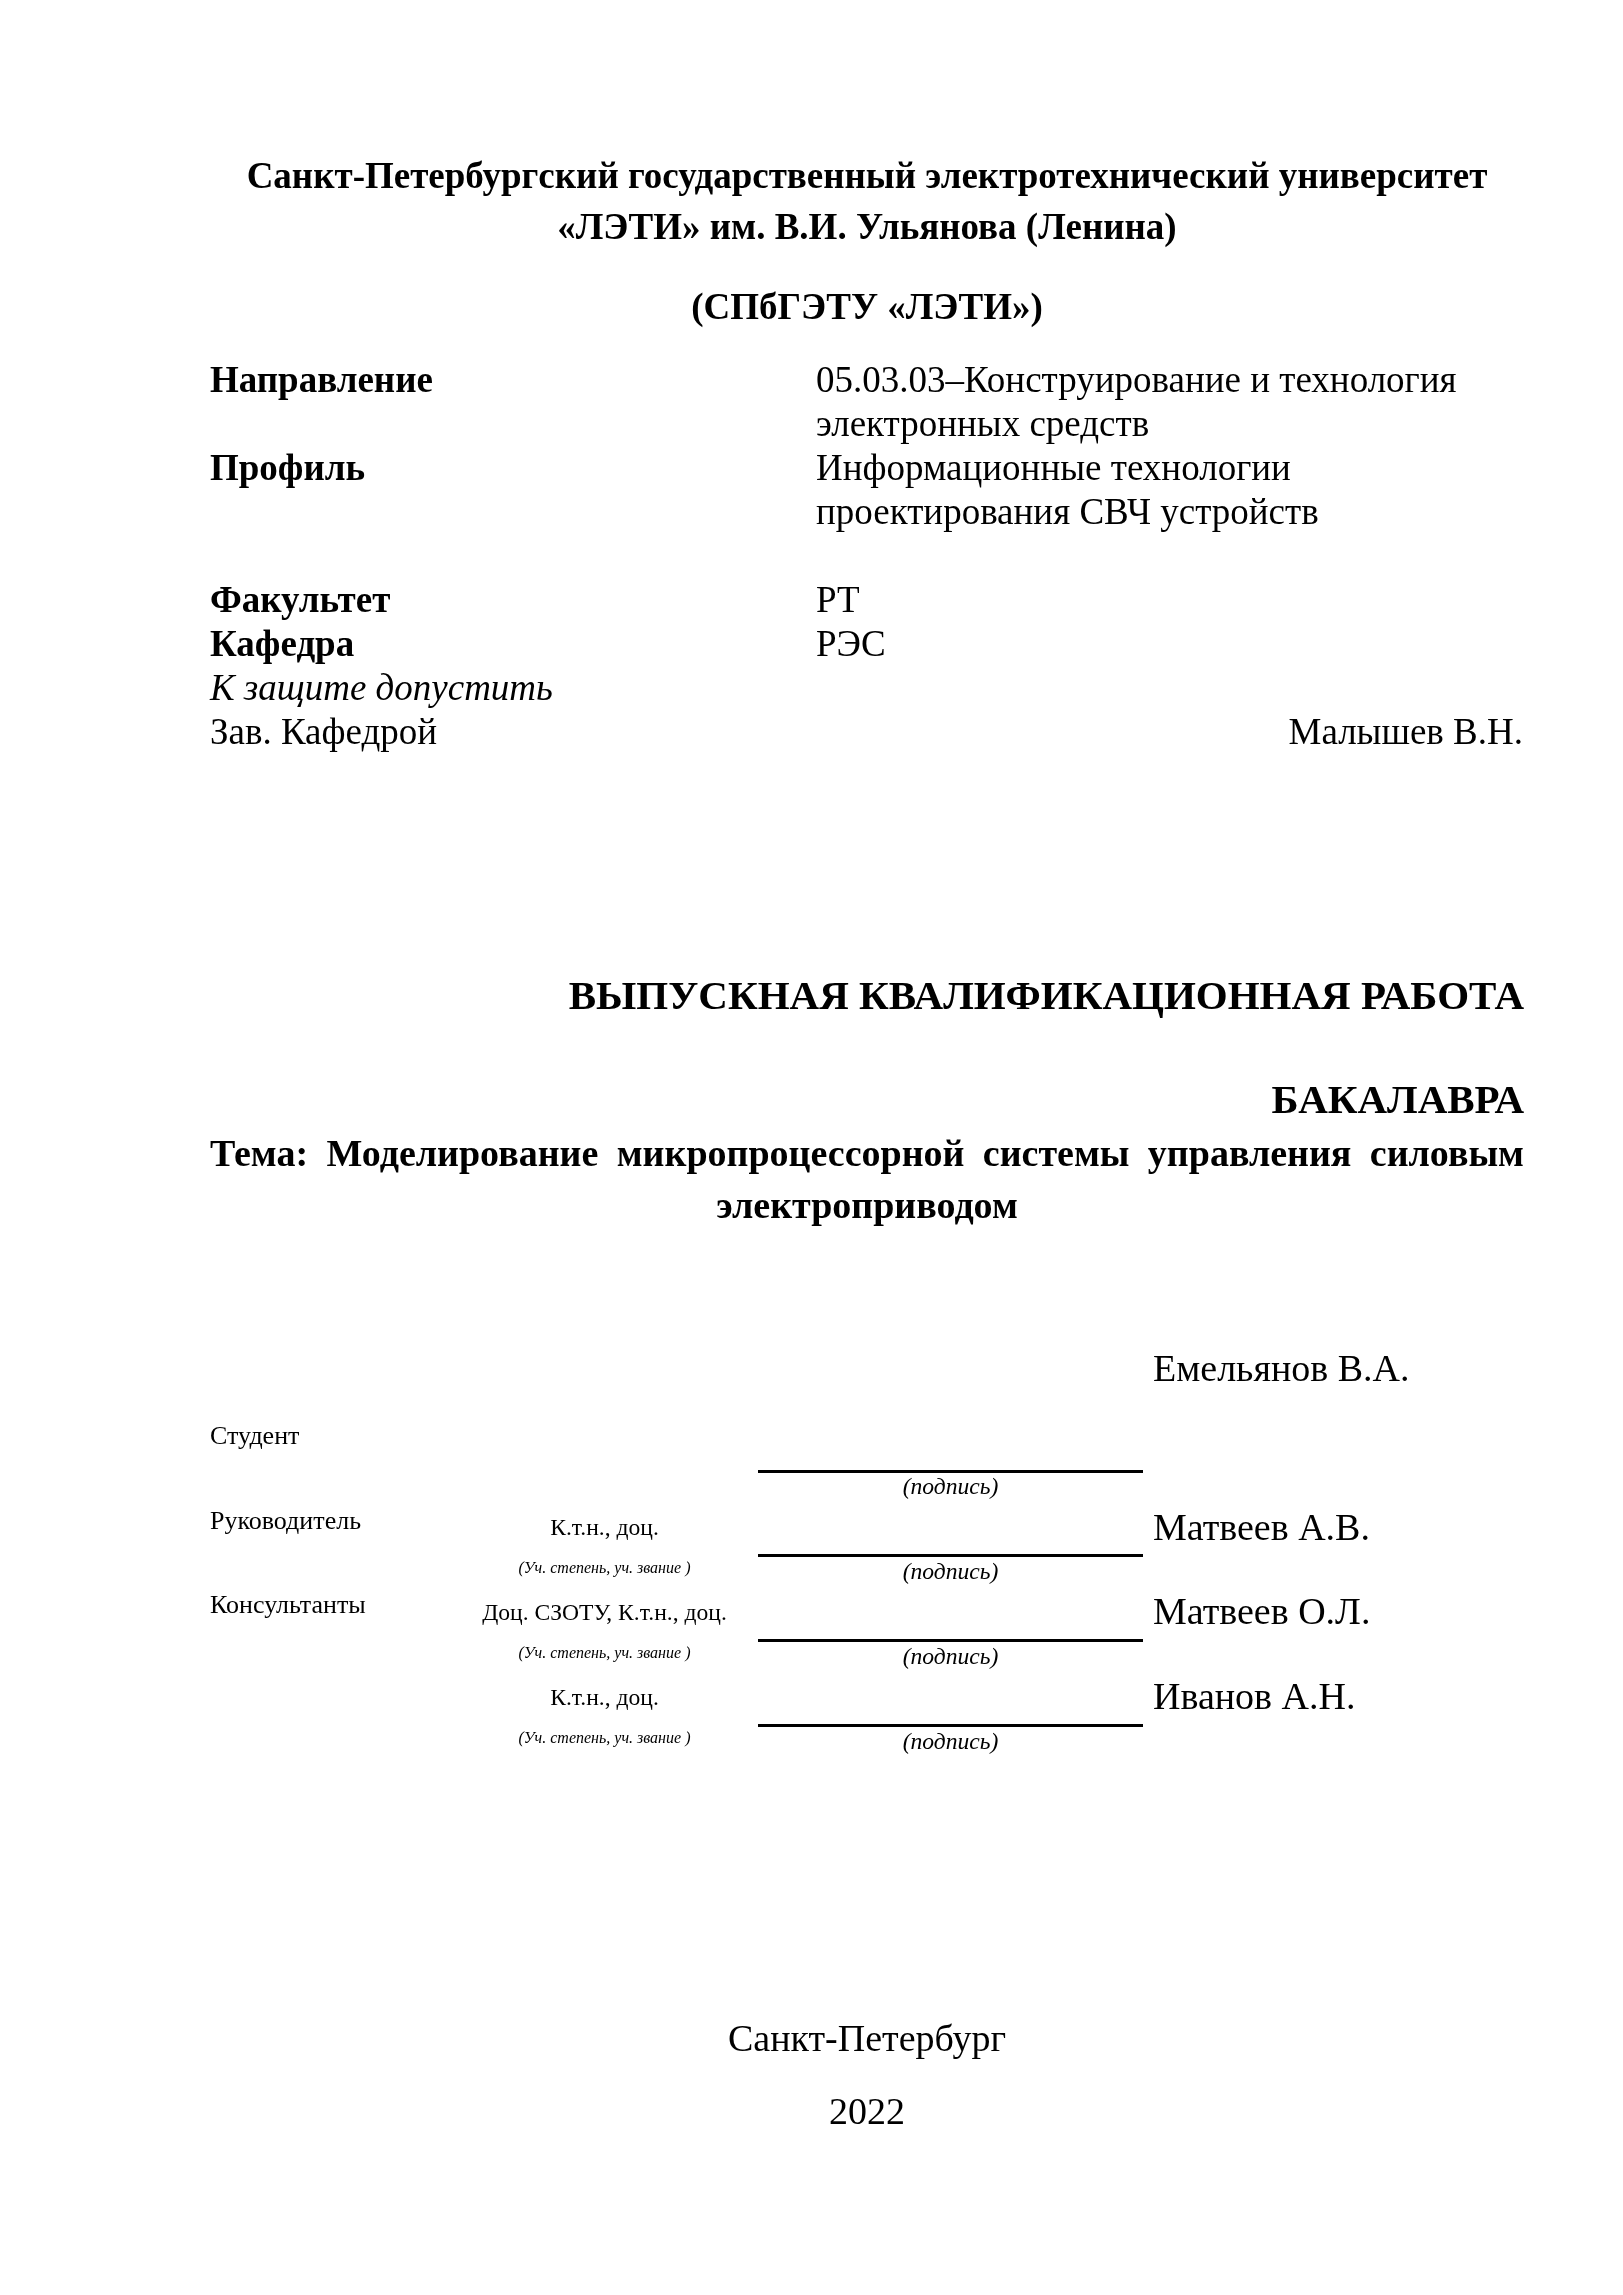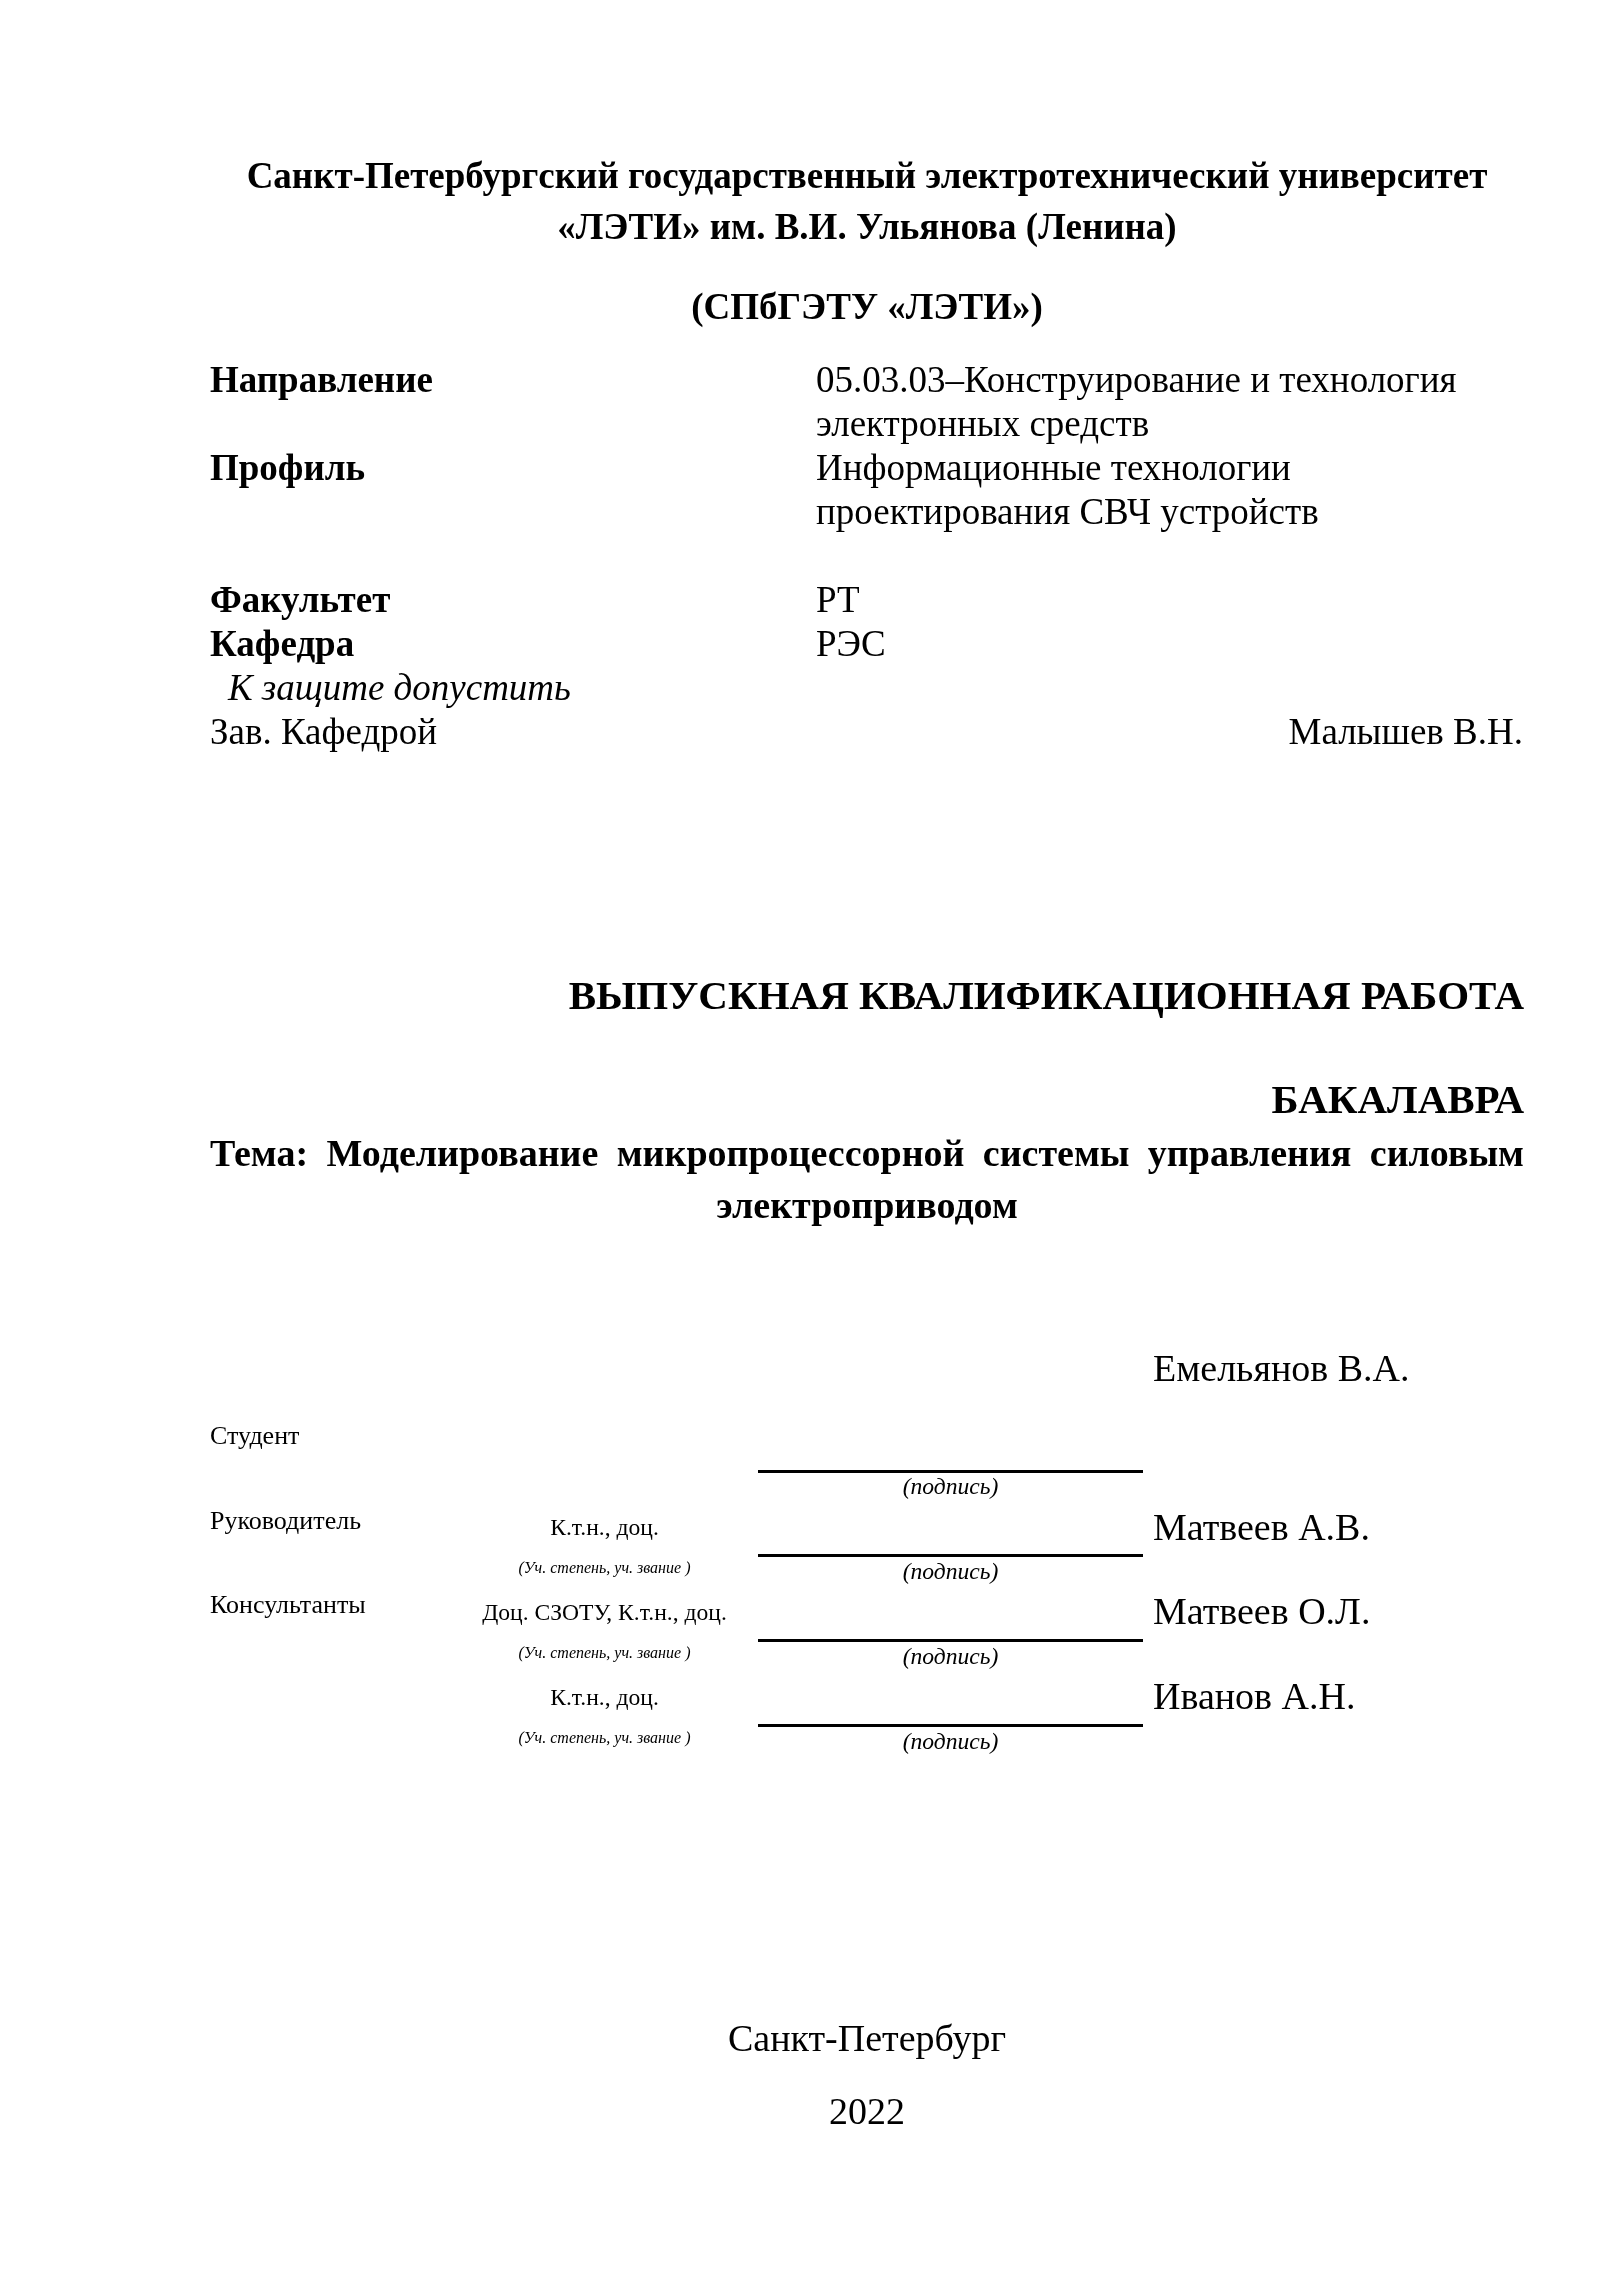--- a/index.html
+++ b/index.html
@@ -17,21 +17,21 @@
     font-size: 37px;
     overflow: hidden;
   }
   .ln {
     position: absolute;
     line-height: 1.1;
     white-space: nowrap;
   }
   .c  { left: 210px; width: 1314px; text-align: center; }
   .b  { font-weight: bold; }
-  .i  { font-style: italic; margin-left: 18px; }
+  .i  { font-style: italic; }
 
   .f-label { left: 210px; font-weight: bold; }
   .f-value { left: 816px; }
 
   .title-line { left: 210px; width: 1314px; text-align: right; font-weight: bold; font-size: 41px; }
 
   .theme-line1 {
     left: 210px; width: 1314px;
     font-weight: bold; font-size: 38px;
     white-space: normal;

